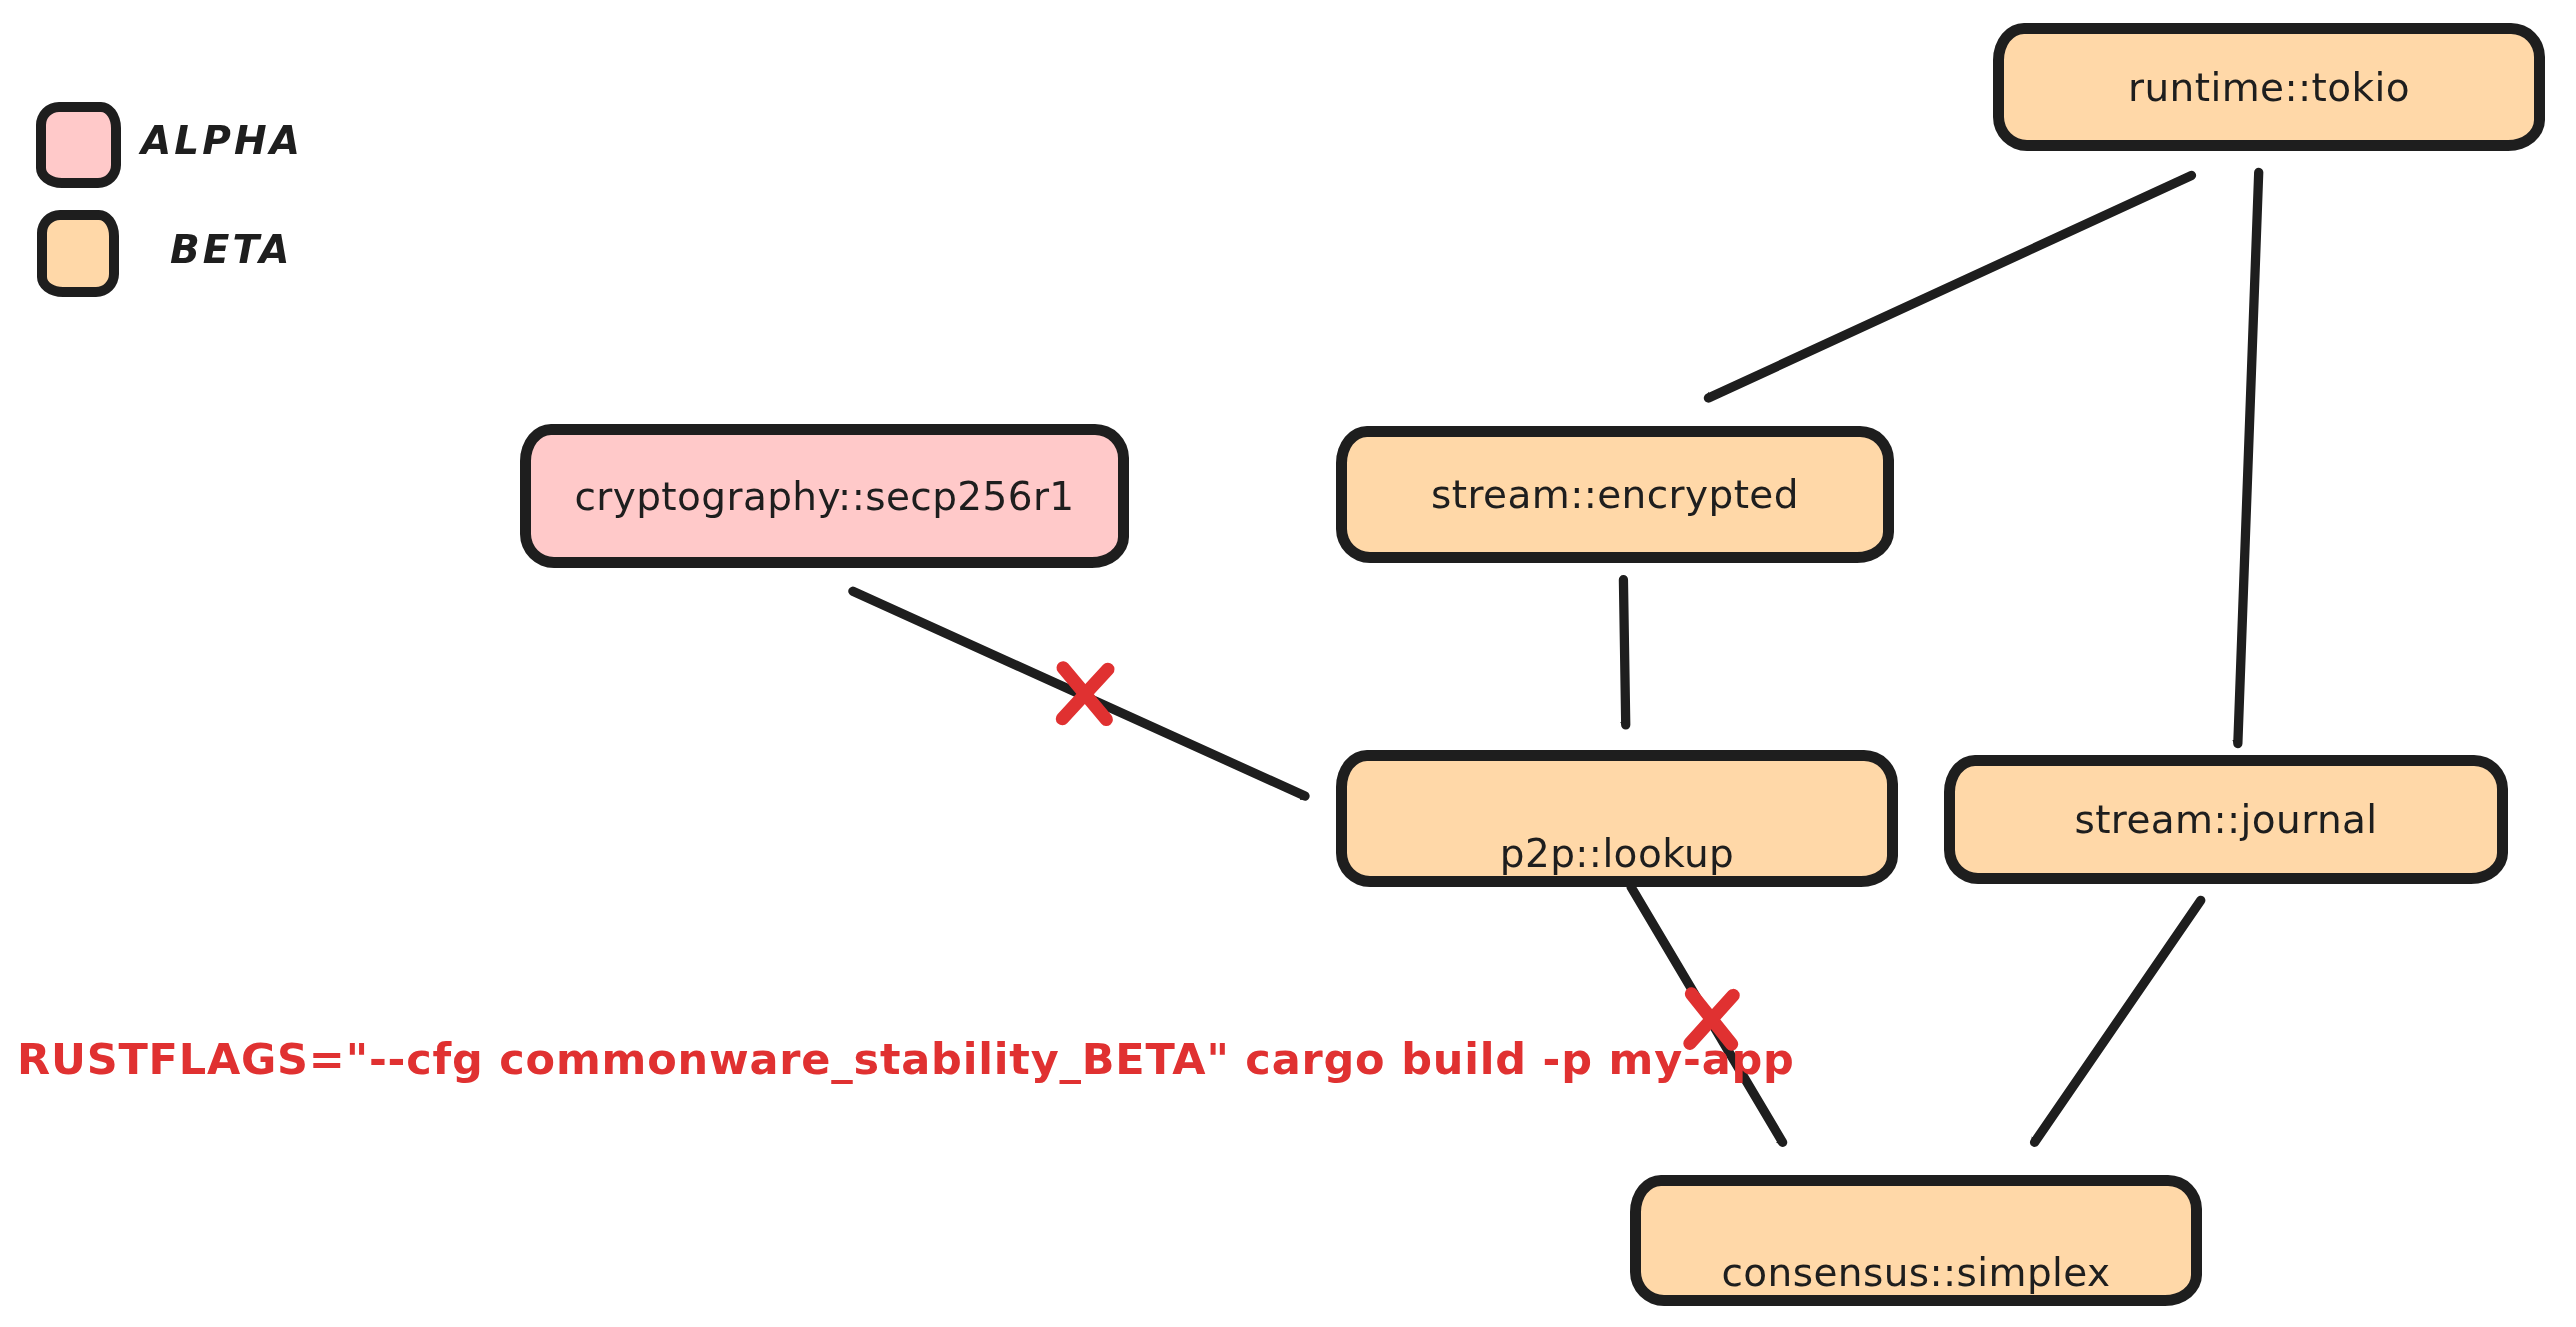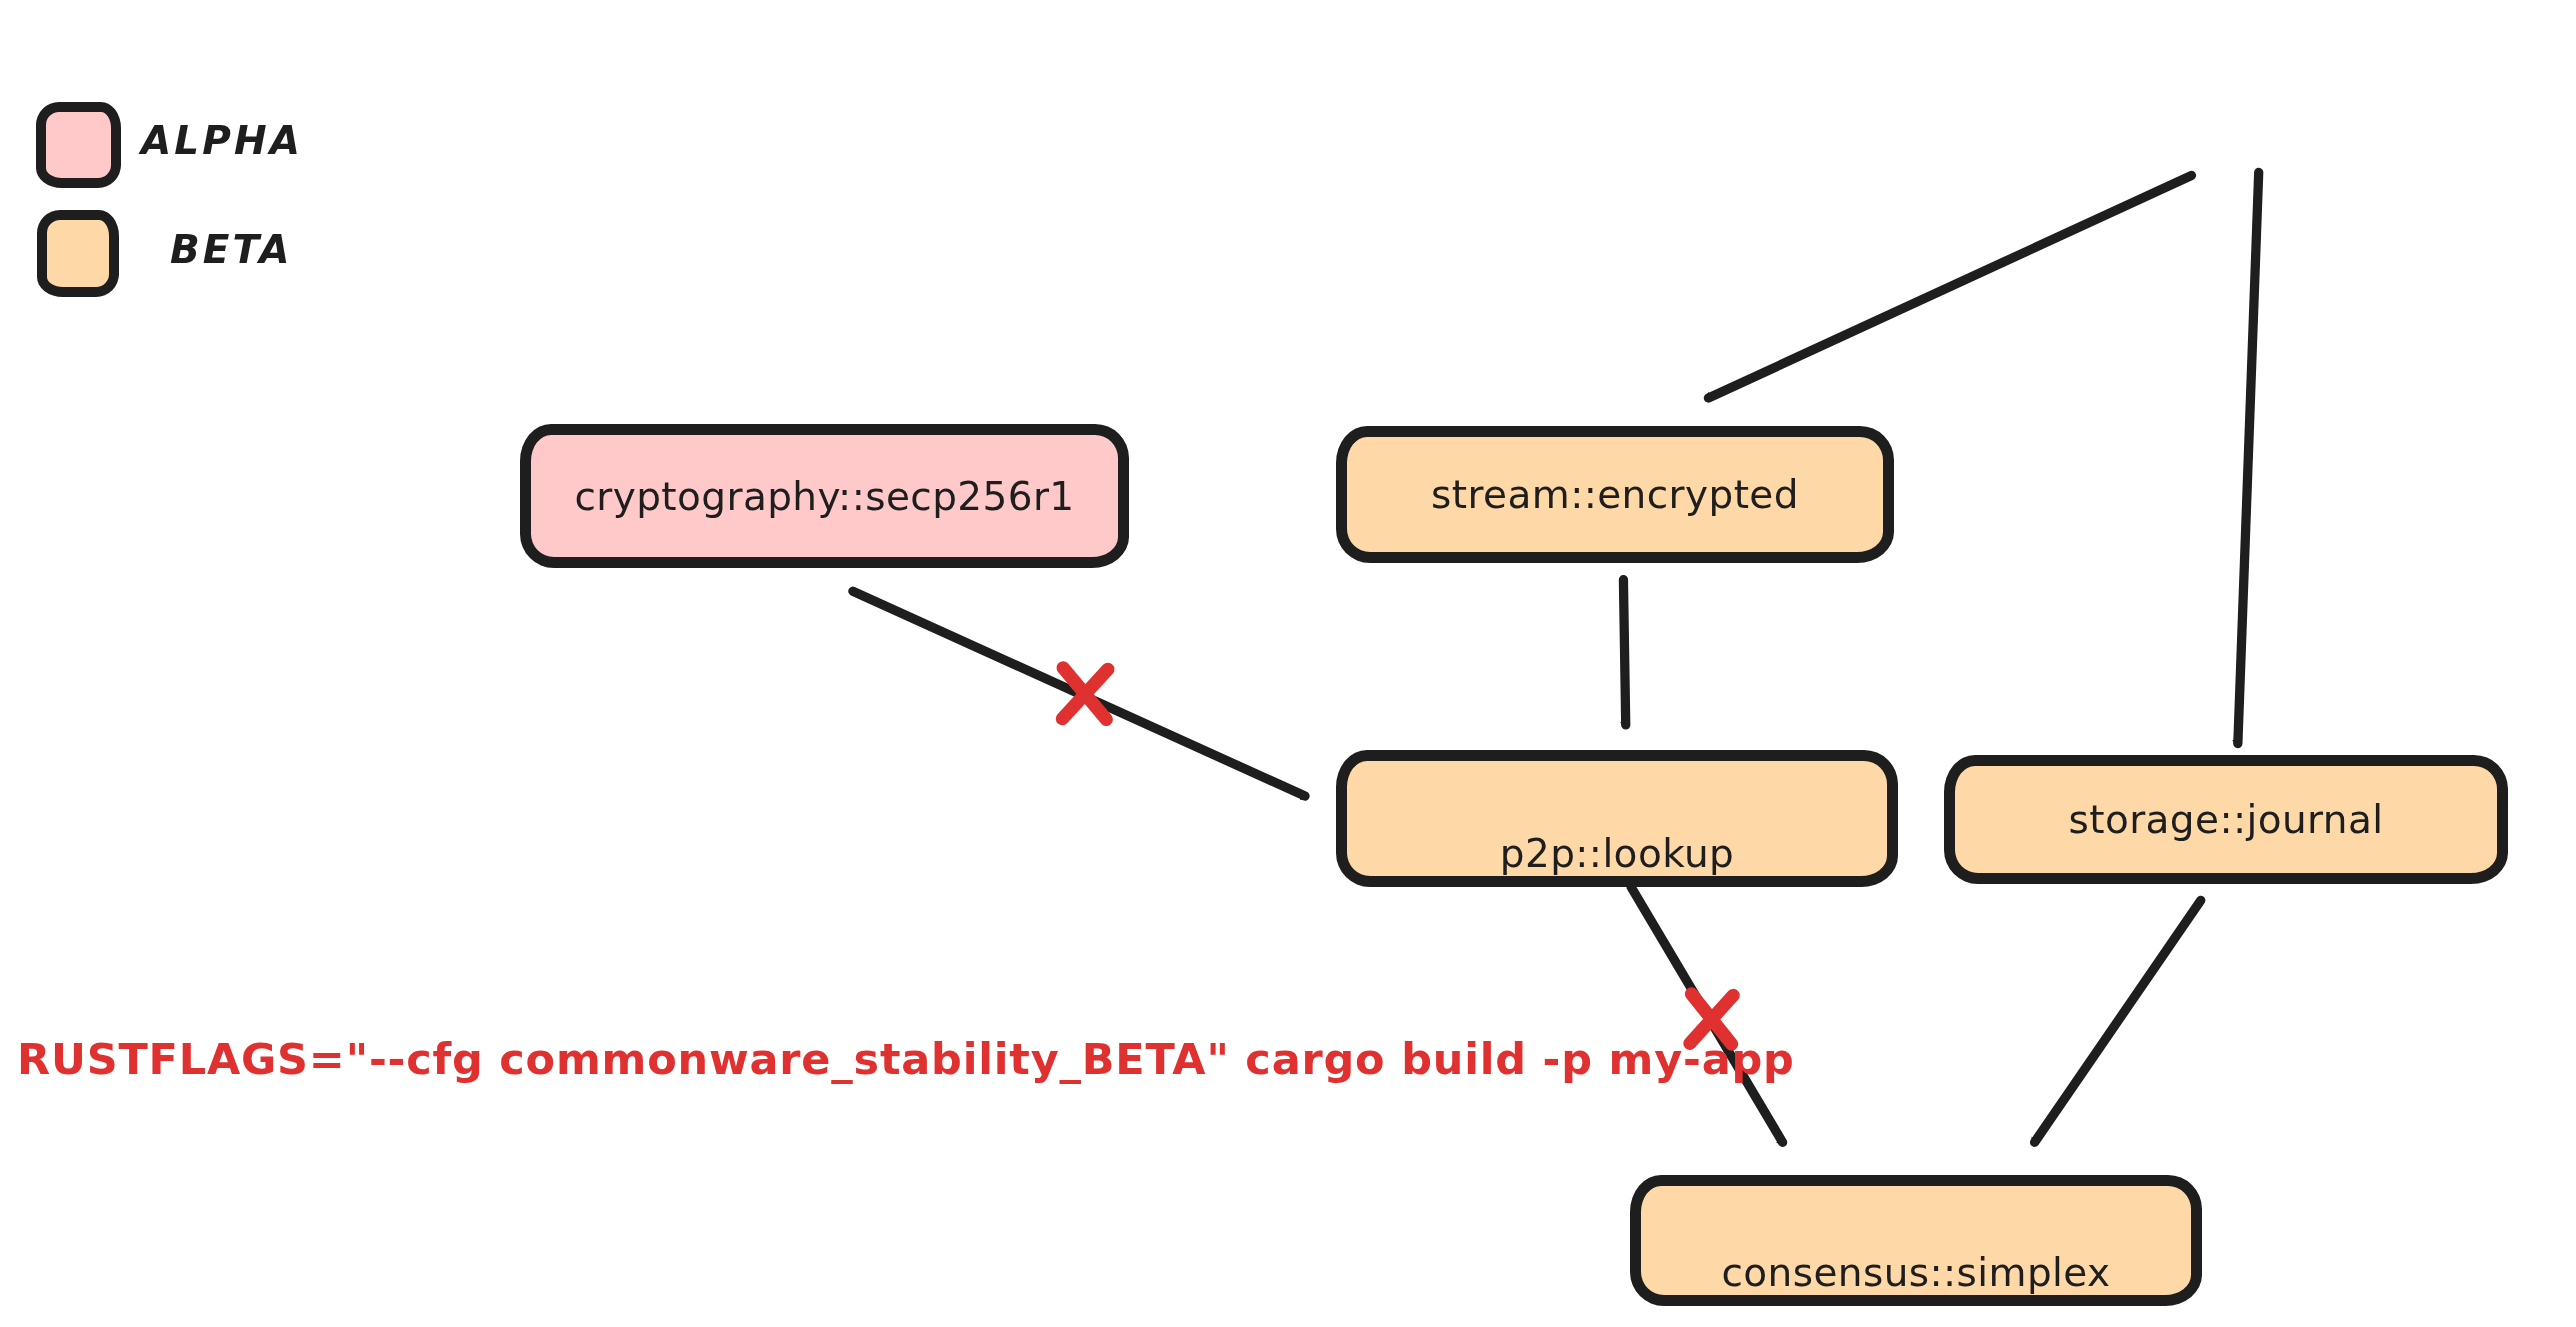--- a/index.html
+++ b/index.html
@@ -118,35 +118,38 @@
   </svg>
 
   <div>
     <div class="legend-swatch" style="left:36px; top:102px; width:85px; height:86px; background:#ffc9c9;"></div>
     <div class="legend-label" style="left:141px; top:118px;">ALPHA</div>
 
     <div class="legend-swatch" style="left:37px; top:210px; width:82px; height:87px; background:#ffd8a8;"></div>
     <div class="legend-label" style="left:152px; top:227px;margin-left:18px;">BETA</div>
   </div>
 
+  <div class="node beta" style="left:1993px; top:23px; width:552px; height:128px;">
+    <span>runtime::tokio</span>
+  </div>
 
   <div class="node alpha" style="left:520px; top:424px; width:609px; height:144px;">
     <span>cryptography::secp256r1</span>
   </div>
 
   <div class="node beta" style="left:1336px; top:426px; width:558px; height:137px;text-align:center;">
     <span>stream::encrypted</span>
   </div>
 
   <div class="node beta" style="left:1336px; top:750px; width:562px; height:137px;align-items:flex-end;">
     <span>p2p::lookup</span>
   </div>
 
   <div class="node beta" style="left:1944px; top:755px; width:564px; height:129px;">
-    <span>storage::journal</span>
+    <span>stream::journal</span>
   </div>
 
   <div class="node beta" style="left:1630px; top:1175px; width:572px; height:131px;align-items:flex-end;">
     <span>consensus::simplex</span>
   </div>
 
   <div id="annotation">RUSTFLAGS="--cfg commonware_stability_BETA" cargo build -p my-app</div>
 
 </div>
 

